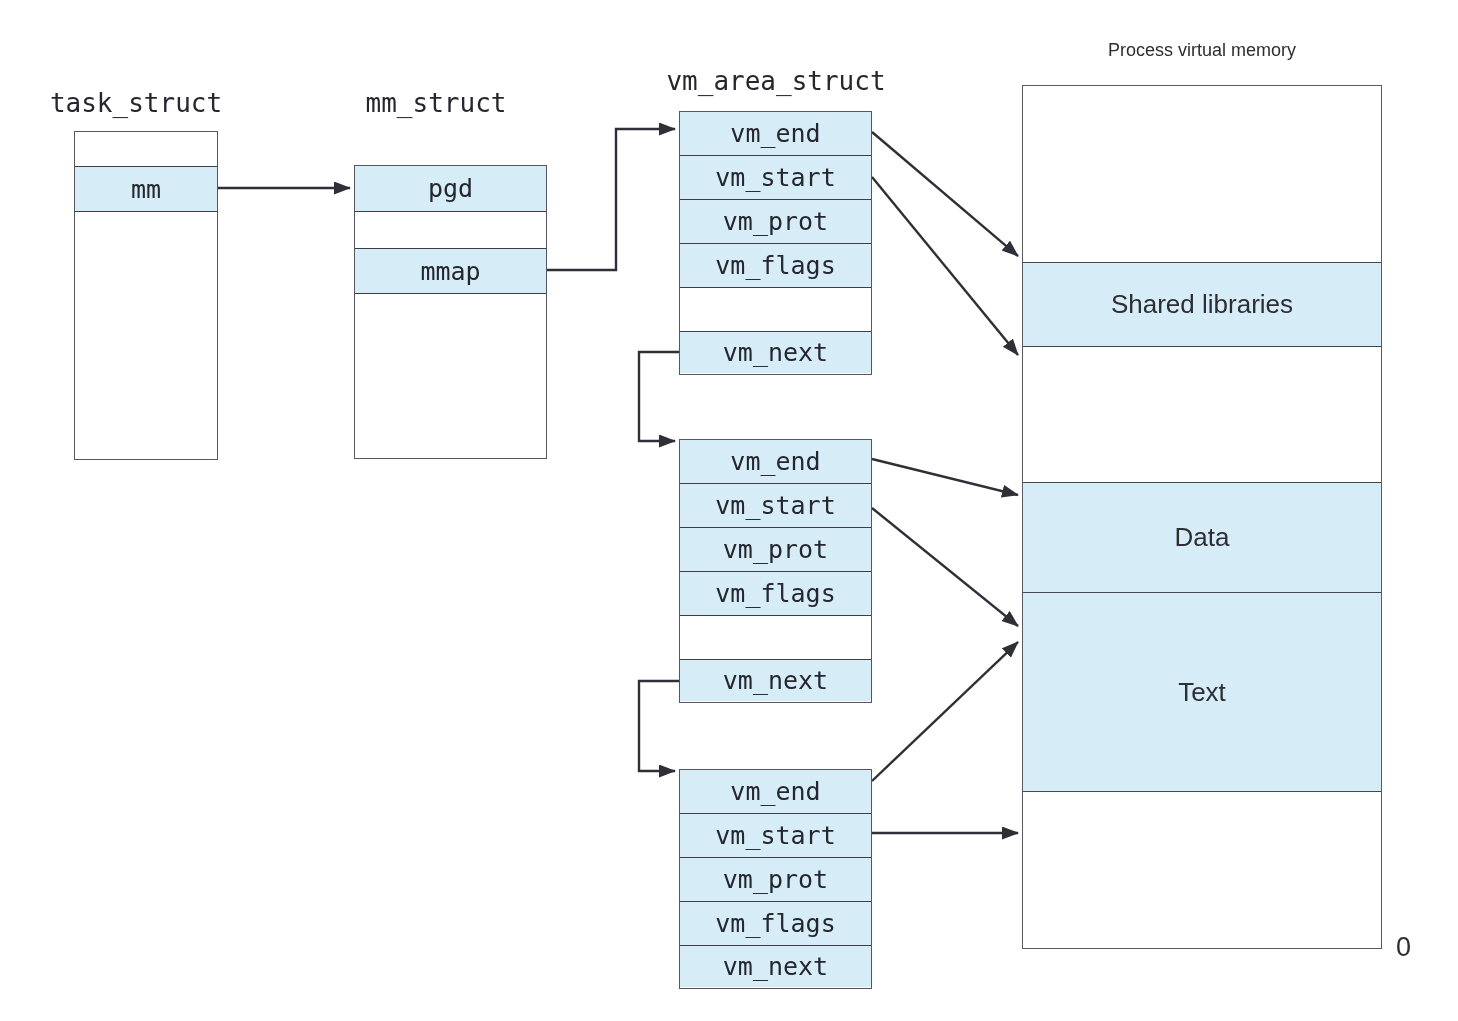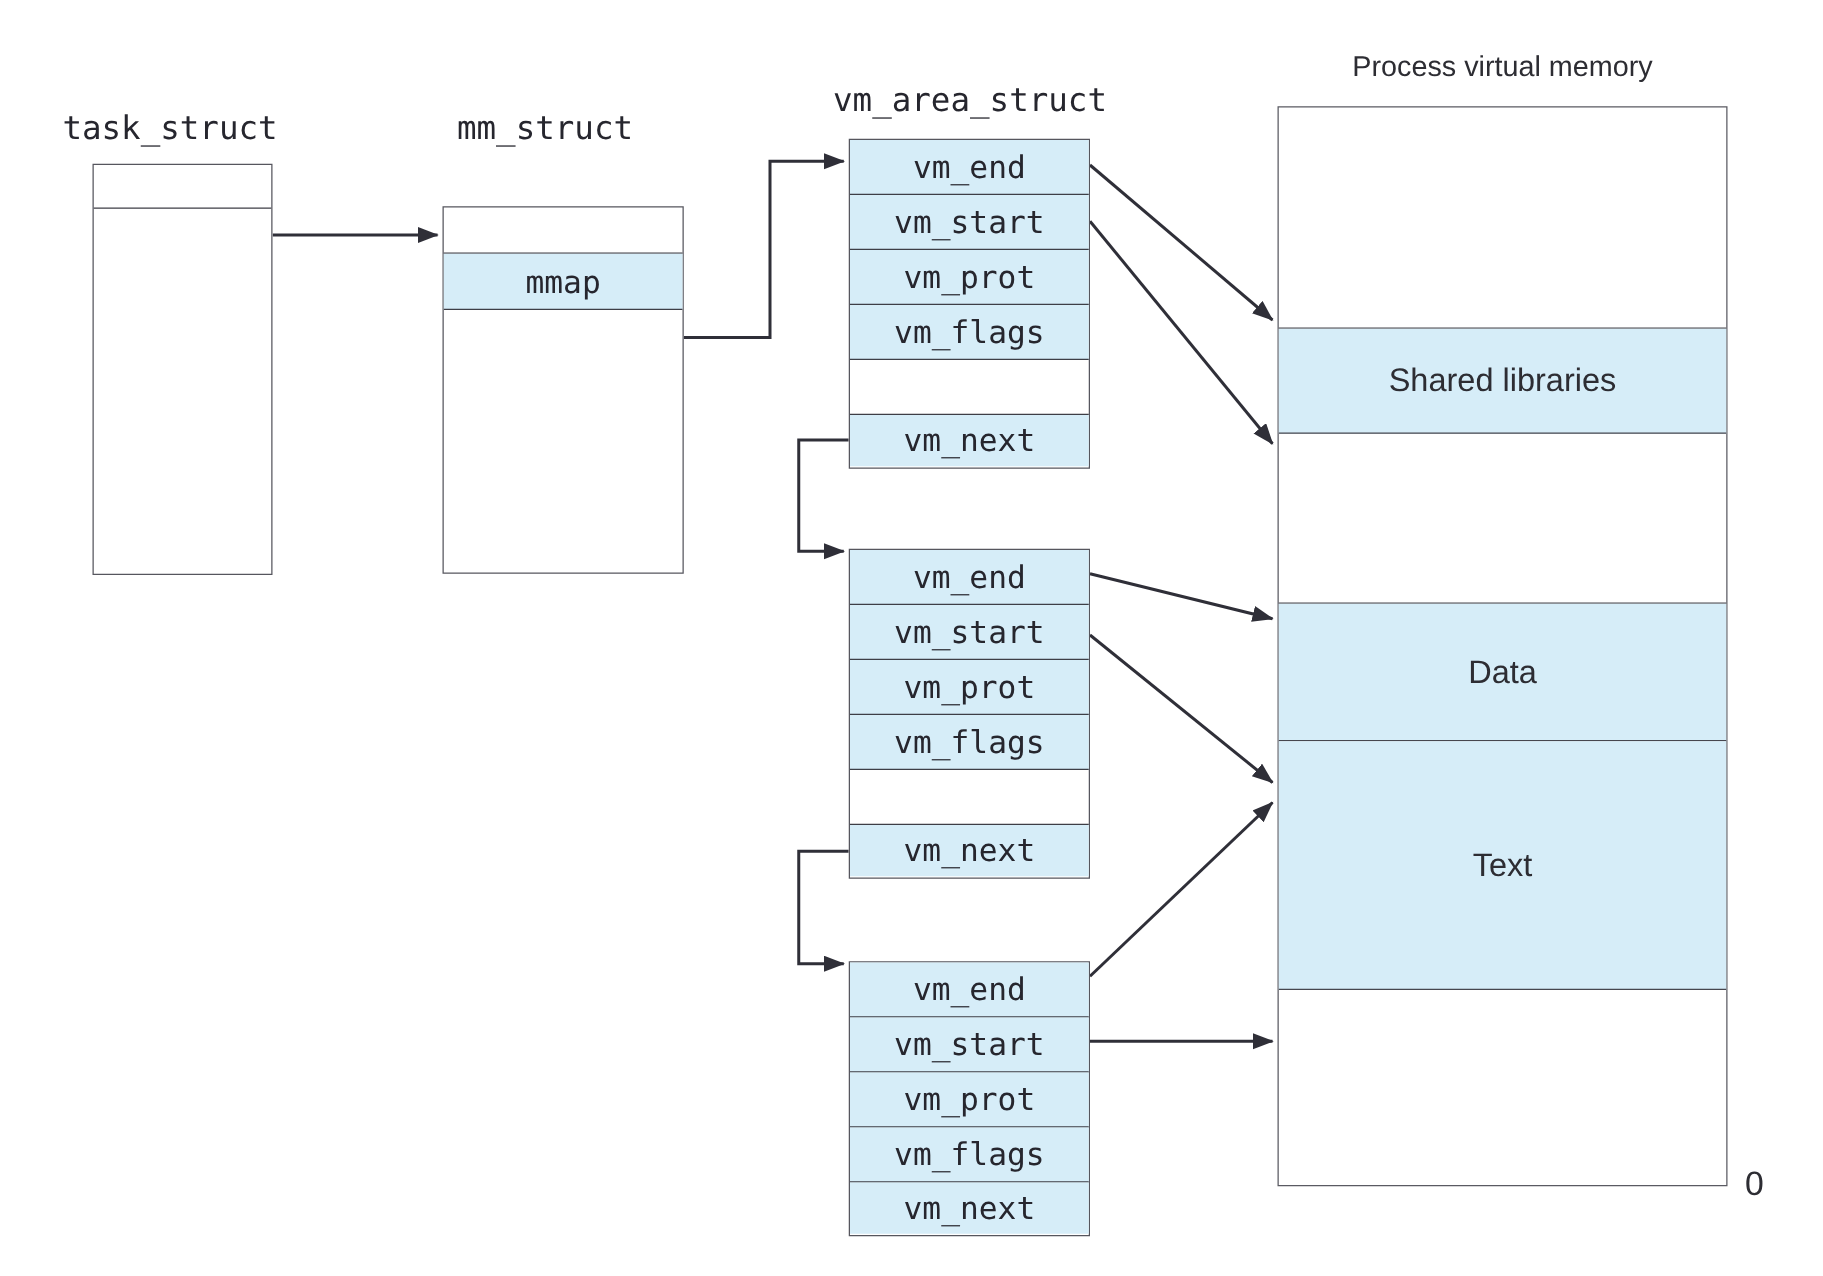--- a/index.html
+++ b/index.html
@@ -5,21 +5,21 @@
   html,body{margin:0;padding:0;background:#ffffff;}
   .stage{
     position:relative;width:1458px;height:1021px;background:#ffffff;overflow:hidden;
     font-family:"Liberation Sans",sans-serif;color:#2b2b33;
   }
   .mono{font-family:"DejaVu Sans Mono","Liberation Mono",monospace;}
   .title{
     position:absolute;transform:translateX(-50%);white-space:nowrap;
     font-size:26px;color:#26262e;
   }
-  .title.sans{font-family:"Liberation Sans",sans-serif;font-size:23px;color:#2d2d33;}
+  .title.sans{font-family:"Liberation Sans",sans-serif;font-size:18px;color:#2d2d33;}
   .box{
     position:absolute;box-sizing:border-box;border:1.6px solid #56565e;background:#ffffff;
     display:flex;flex-direction:column;
   }
   .row{
     box-sizing:border-box;border-bottom:1.6px solid #3e3e46;
     display:flex;align-items:center;justify-content:center;
     font-size:25px;color:#26262e;flex:0 0 auto;
   }
   .row.last{border-bottom:none;}
@@ -59,24 +59,26 @@
     </g>
   </svg>
 
   <div class="title mono" style="left:136px;top:88px">task_struct</div>
   <div class="title mono" style="left:436px;top:88px">mm_struct</div>
   <div class="title mono" style="left:776px;top:66px">vm_area_struct</div>
   <div class="title sans" style="left:1202px;top:40px">Process virtual memory</div>
 
   <div class="box" style="left:74px;top:131px;width:144px;height:329px">
     <div class="row" style="height:35px"></div>
+    <div class="row hl mono" style="height:45px">mm</div>
     <div class="row fill"></div>
   </div>
 
   <div class="box" style="left:354px;top:165px;width:193px;height:294px">
+    <div class="row hl mono" style="height:46px">pgd</div>
     <div class="row" style="height:37px"></div>
     <div class="row hl mono" style="height:45px">mmap</div>
     <div class="row fill"></div>
   </div>
 
   <div class="box" style="left:679px;top:111px;width:193px;height:264px">
     <div class="row hl mono" style="height:44px">vm_end</div>
     <div class="row hl mono" style="height:44px">vm_start</div>
     <div class="row hl mono" style="height:44px">vm_prot</div>
     <div class="row hl mono" style="height:44px">vm_flags</div>

